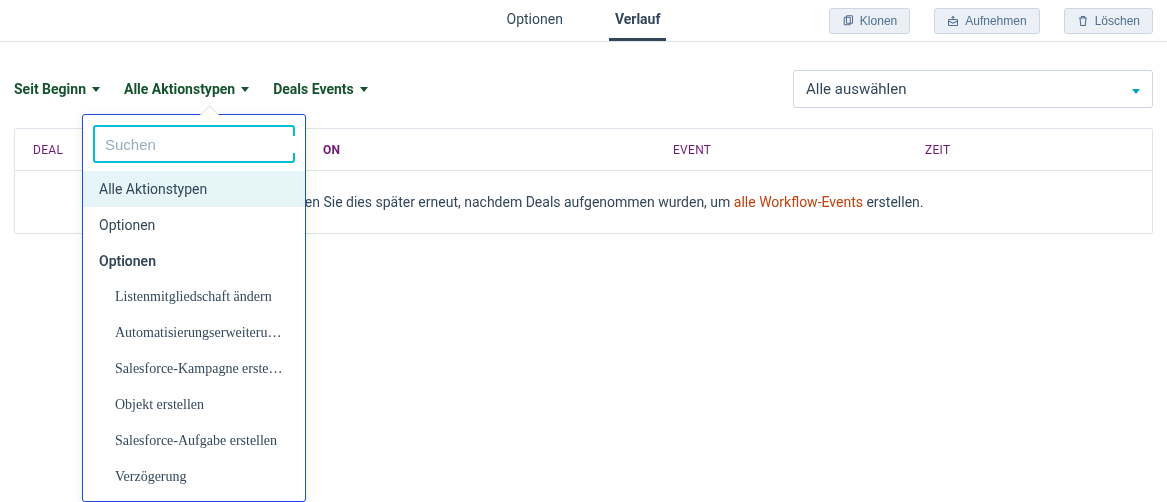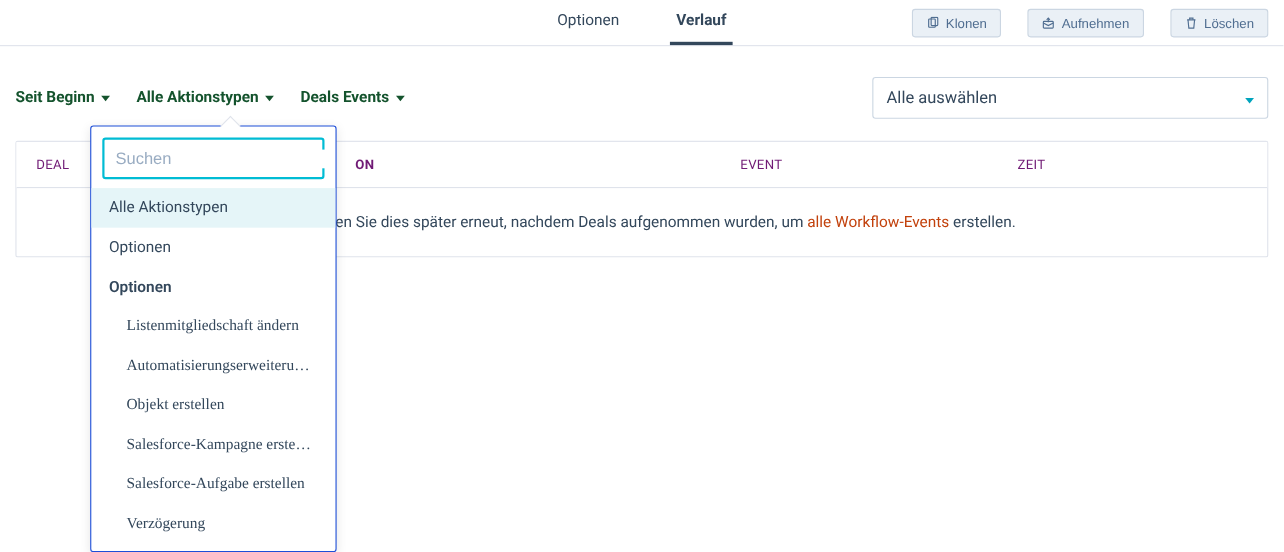--- a/index.html
+++ b/index.html
@@ -285,18 +285,18 @@
           <path d="M11 11l3 3"></path>
         </svg>
     </div>
   </div>
   <div class="dd-list" id="dd-list">
       <div class="dd-item selected">Alle Aktionstypen</div>
       <div class="dd-item">Optionen</div>
       <div class="dd-item header">Optionen</div>
       <div class="dd-item sub">Listenmitgliedschaft ändern</div>
       <div class="dd-item sub">Automatisierungserweiteru…</div>
+      <div class="dd-item sub">Salesforce-Kampagne erste…</div>
       <div class="dd-item sub">Objekt erstellen</div>
-      <div class="dd-item sub">Salesforce-Kampagne erste…</div>
       <div class="dd-item sub">Salesforce-Aufgabe erstellen</div>
       <div class="dd-item sub">Verzögerung</div>
     </div>
 </div>
 
 </body></html>

